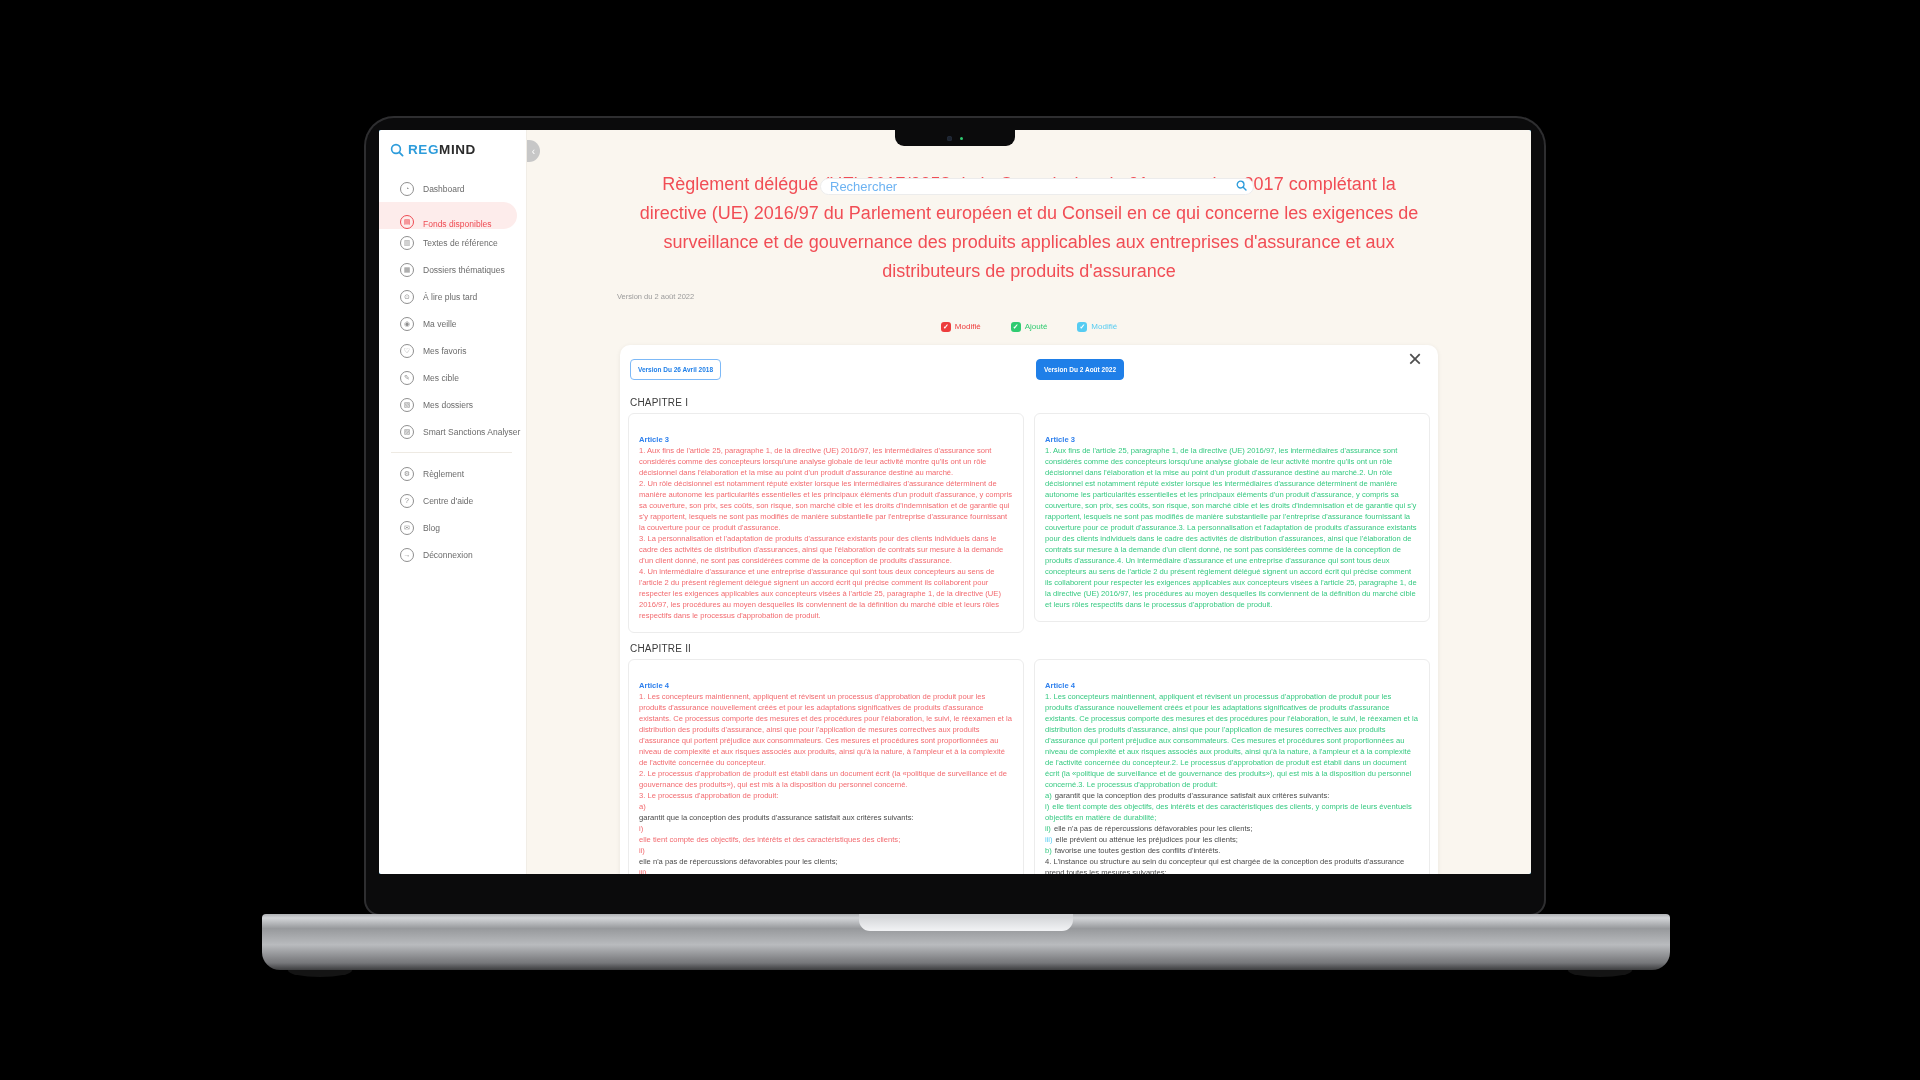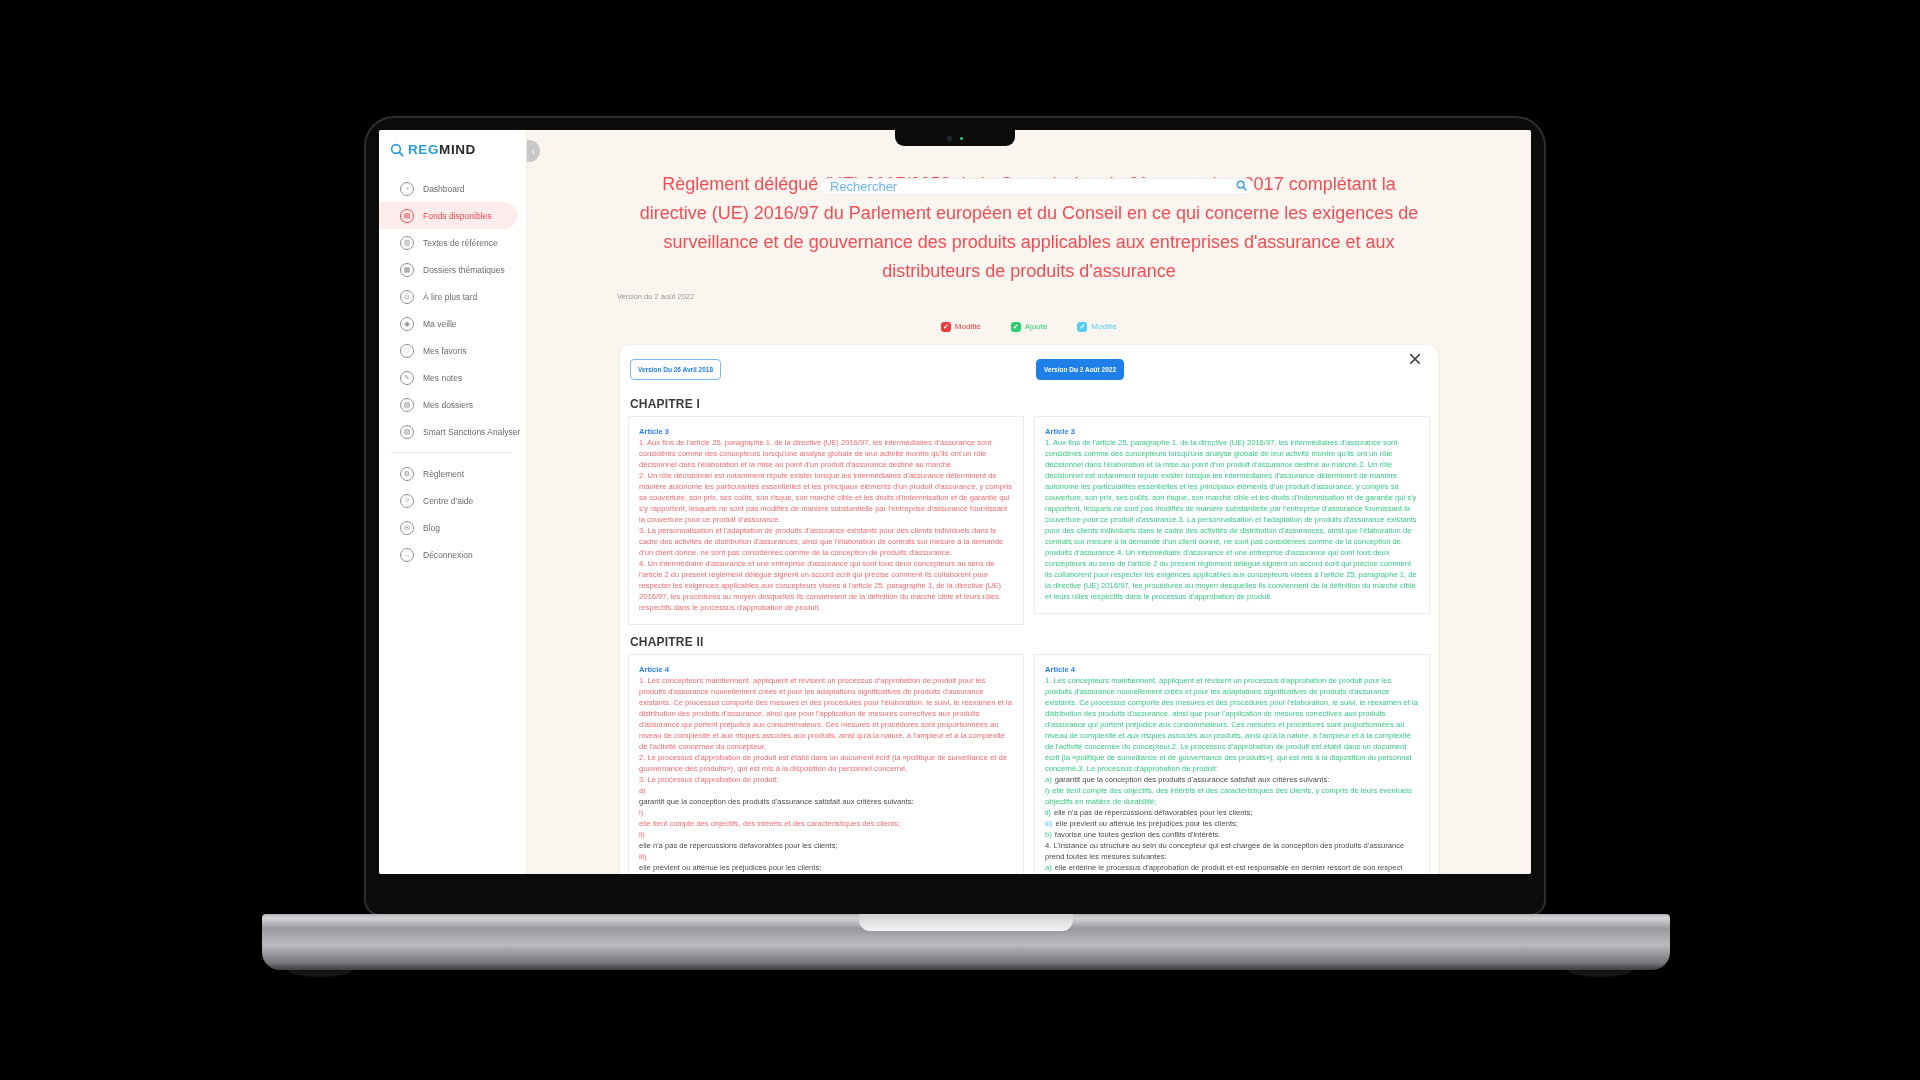--- a/index.html
+++ b/index.html
@@ -33,21 +33,21 @@
   .logo-text{font-size:13.5px;font-weight:bold;letter-spacing:.6px;color:#2b2b2b;}
   .logo-text .blue{color:#2D9CDB;}
   .collapse-btn{position:absolute;left:148px;top:10px;width:13px;height:22px;background:#c7c7c7;
     border-radius:0 11px 11px 0;color:#fff;font-size:10px;display:flex;align-items:center;
     justify-content:center;cursor:pointer;z-index:12;}
   .nav{margin-top:16px;}
   .nav-item{display:flex;align-items:center;gap:9px;height:27px;padding-left:21px;cursor:pointer;}
   .nav-icon{width:14px;height:14px;min-width:14px;border:1px solid #8f8f8f;border-radius:50%;
     color:#8f8f8f;font-size:7px;line-height:12px;text-align:center;}
   .nav-label{font-size:8.5px;color:#6b6b6b;white-space:nowrap;}
-  .nav-item.active{background:#fdeceb;border-radius:0 14px 14px 0;margin-right:9px;}
+  .nav-item.active{background:#fdeceb;border-radius:0 14px 14px 0;margin-right:9px;align-items:flex-end;}
   .nav-item.active .nav-label{color:#ee4a52;}
   .nav-item.active .nav-icon{border-color:#ee4a52;color:#ee4a52;}
   .nav-divider{border-top:1px solid #eeeae3;margin:7px 14px 7px 12px;}
 
   
   .main{flex:1;height:100%;background:#faf6ef;position:relative;overflow:hidden;}
   .inner{width:818px;margin:0 auto;position:relative;height:100%;}
   .search-wrap{position:absolute;left:200px;top:7px;width:434px;height:17px;}
   .search-input{width:100%;height:100%;border:1px solid #ececec;border-radius:9px;background:#fff;
     font-size:13px;color:#4a90e2;padding:0 20px 0 9px;outline:none;font-family:"Liberation Sans",sans-serif;}
@@ -70,23 +70,23 @@
   
   .cmp-card{position:relative;margin-top:13px;width:818px;min-height:562px;background:#fff;
     border-radius:10px;box-shadow:0 1px 5px rgba(0,0,0,.07);padding:12px 8px 14px;}
   .card-close{position:absolute;right:16px;top:2px;font-size:24px;color:#4f4f4f;cursor:pointer;
     font-weight:300;line-height:1;}
   .version-row{position:relative;height:24px;margin:2px 0 14px;}
   .ver-btn{position:absolute;top:0;font-size:6.5px;padding:6px 7px;border-radius:4px;cursor:pointer;
     font-family:"Liberation Sans",sans-serif;font-weight:bold;}
   .ver-btn.outline{left:2px;background:#fff;border:1px solid #7db9f7;color:#1f7fe8;}
   .ver-btn.solid{left:408px;background:#1f7fe8;border:1px solid #1f7fe8;color:#fff;}
-  .chapter-label{font-size:12px;font-weight:bold;color:#3b3b3b;margin:10px 2px 5px;letter-spacing:.2px;}
+  .chapter-label{font-size:10px;font-weight:normal;color:#3b3b3b;margin:10px 2px 5px;letter-spacing:.2px;}
   .cols{display:grid;grid-template-columns:1fr 1fr;gap:10px;align-items:start;}
-  .col{border:1px solid #ececec;border-radius:0;padding:9px 10px 11px;background:#fff;}
+  .col{border:1px solid #ececec;border-radius:6px;padding:20px 10px 11px;background:#fff;}
   .art-heading{color:#2f80ed;font-weight:bold;font-size:10.5px;margin:0 0 5px;}
   .col p{margin:0;font-size:7.6px;line-height:11px;}
   .red{color:#f26a6f;} .green{color:#35c981;} .dark{color:#4a4a4a;} .cyan{color:#56ccf2;}
   .m{margin-right:3px;}
 </style>
 </head>
 <body>
 
 <div class="foot left"></div>
 <div class="foot right"></div>
@@ -127,21 +127,21 @@
         <div class="nav-item">
           <span class="nav-icon">◉</span>
           <span class="nav-label">Ma veille</span>
         </div>
         <div class="nav-item">
           <span class="nav-icon">♡</span>
           <span class="nav-label">Mes favoris</span>
         </div>
         <div class="nav-item">
           <span class="nav-icon">✎</span>
-          <span class="nav-label">Mes notes</span>
+          <span class="nav-label">Mes cible</span>
         </div>
         <div class="nav-item">
           <span class="nav-icon">▧</span>
           <span class="nav-label">Mes dossiers</span>
         </div>
         <div class="nav-item">
           <span class="nav-icon">▨</span>
           <span class="nav-label">Smart Sanctions Analyser</span>
         </div>
 

